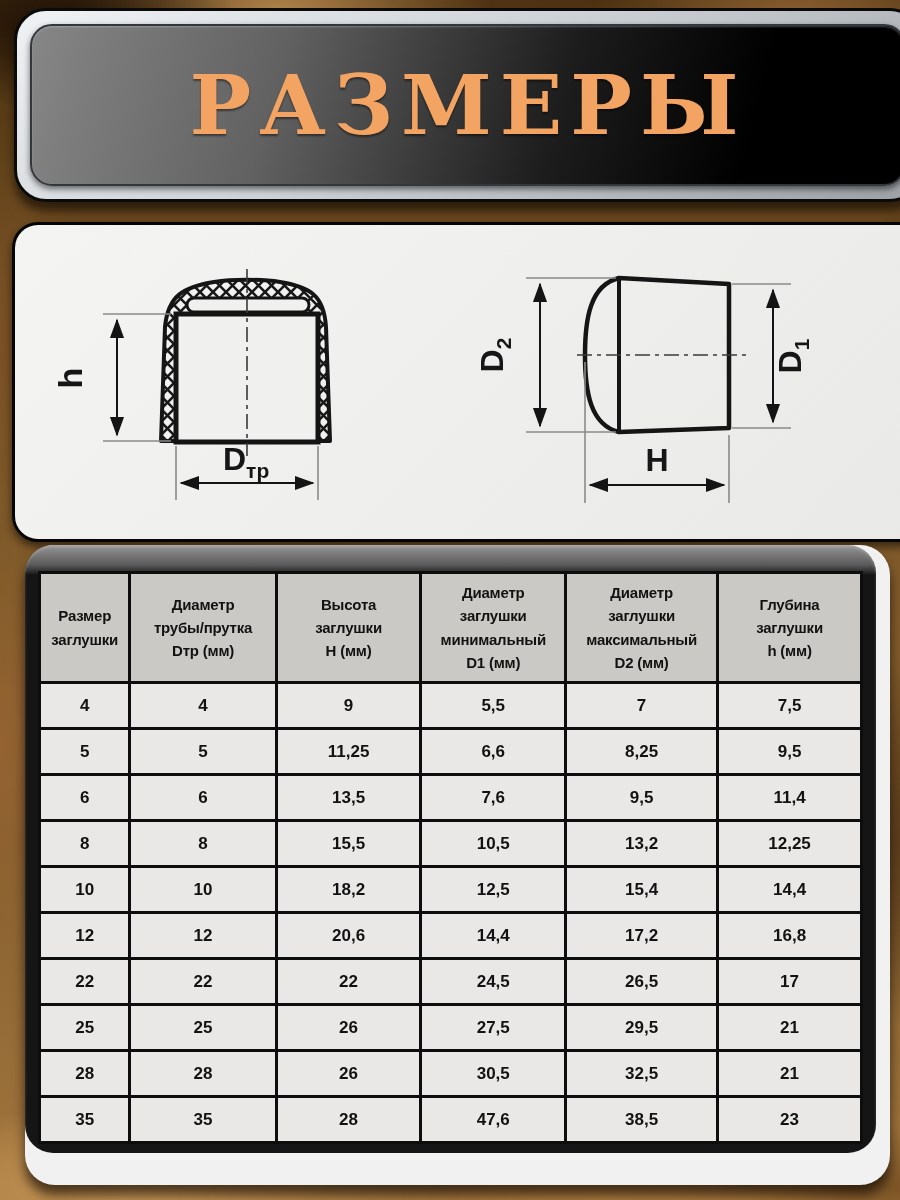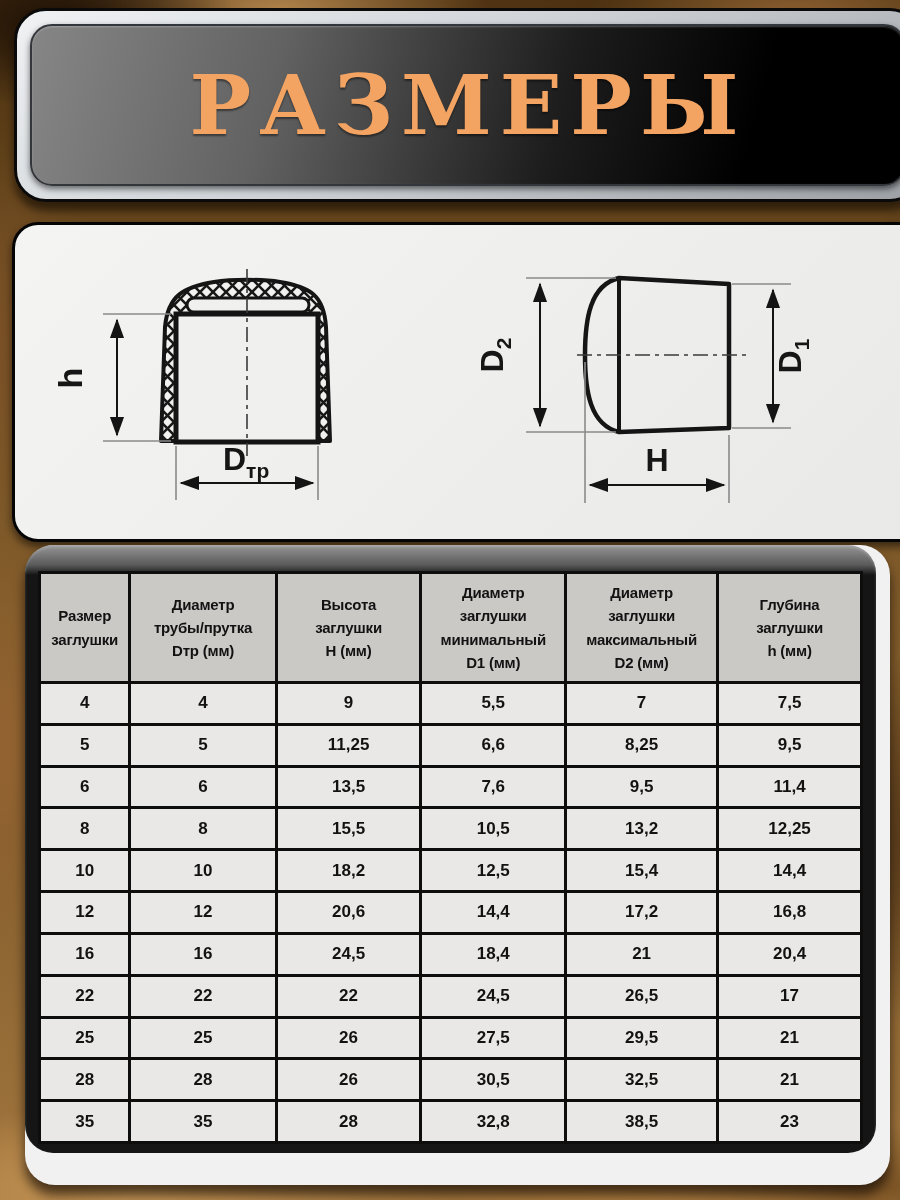--- a/index.html
+++ b/index.html
@@ -223,28 +223,20 @@
             </tr>
             <tr>
               <td>12</td>
               <td>12</td>
               <td>20,6</td>
               <td>14,4</td>
               <td>17,2</td>
               <td>16,8</td>
             </tr>
             <tr>
-              <td>16</td>
-              <td>16</td>
-              <td>24,5</td>
-              <td>18,4</td>
-              <td>21</td>
-              <td>20,4</td>
-            </tr>
-            <tr>
               <td>22</td>
               <td>22</td>
               <td>22</td>
               <td>24,5</td>
               <td>26,5</td>
               <td>17</td>
             </tr>
             <tr>
               <td>25</td>
               <td>25</td>
@@ -258,21 +250,21 @@
               <td>28</td>
               <td>26</td>
               <td>30,5</td>
               <td>32,5</td>
               <td>21</td>
             </tr>
             <tr>
               <td>35</td>
               <td>35</td>
               <td>28</td>
-              <td>32,8</td>
+              <td>47,6</td>
               <td>38,5</td>
               <td>23</td>
             </tr>
           </tbody>
       </table>
     </div>
   </div>
 
 </div>
 

